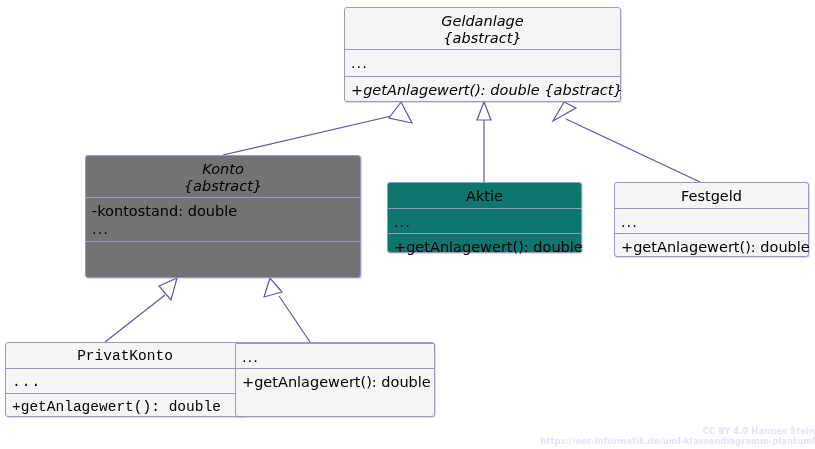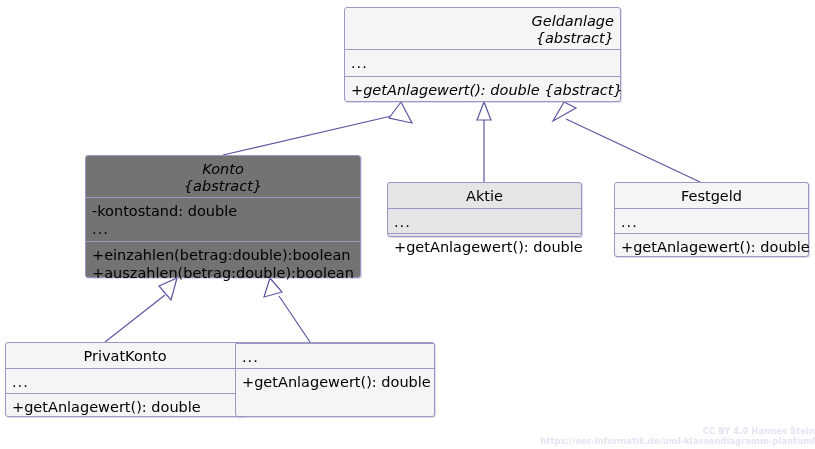--- a/index.html
+++ b/index.html
@@ -115,21 +115,21 @@
       <polygon points="177,278 159,286 171,300" fill="#ffffff" stroke="#5b56a0" stroke-width="1.2"></polygon>
     </g>
 
     <g>
       <line x1="310" y1="342" x2="279" y2="296" stroke="#5b56a0" stroke-width="1.2"></line>
       <polygon points="270,278 264,297 282,292" fill="#ffffff" stroke="#5b56a0" stroke-width="1.2"></polygon>
     </g>
   </svg>
 
   <div class="uml-class" id="cls-geldanlage" style="left: 344px; top: 7px; width: 277px; height: 95px; background: rgb(245, 245, 245); border-color: rgb(154, 152, 196);">
-    <div class="uml-header abstract" style="height: 41px; text-align: right;">
+    <div class="uml-header abstract" style="height: 41px;">
       <span>Geldanlage</span>
       <span class="abs-tag">{abstract}</span>
     </div>
     <div class="uml-sep" style="border-top-color: rgb(154, 152, 196);"></div>
     <div class="uml-compartment" style="height: 26px;">
       <span class="row ellipsis">...</span>
     </div>
     <div class="uml-sep" style="border-top-color: rgb(154, 152, 196);"></div>
     <div class="uml-compartment italic">
       <span class="row">+getAnlagewert(): double {abstract}</span>
@@ -140,27 +140,23 @@
     <div class="uml-header abstract" style="height: 41px;">
       <span>Konto</span>
       <span class="abs-tag">{abstract}</span>
     </div>
     <div class="uml-sep" style="border-top-color: rgb(154, 152, 196);"></div>
     <div class="uml-compartment" style="height: 43px;">
       <span class="row">-kontostand: double</span>
       <span class="row ellipsis">...</span>
     </div>
     <div class="uml-sep" style="border-top-color: rgb(154, 152, 196);"></div>
-    <div class="uml-compartment">
-      <span class="row">+einzahlen(betrag:double):boolean</span>
-      <span class="row">+auszahlen(betrag:double):boolean</span>
-    </div>
-  </div>
-
-  <div class="uml-class" id="cls-aktie" style="left: 387px; top: 182px; width: 195px; height: 55px; background: #e5e5e5; border-color: rgb(154, 152, 196);">
+  </div>
+
+  <div class="uml-class" id="cls-aktie" style="left: 387px; top: 182px; width: 195px; height: 71px; background: #0f766e; border-color: rgb(154, 152, 196);">
     <div class="uml-header" style="height: 25px;">
       <span>Aktie</span>
     </div>
     <div class="uml-sep" style="border-top-color: rgb(154, 152, 196);"></div>
     <div class="uml-compartment" style="height: 24px;">
       <span class="row ellipsis">...</span>
     </div>
     <div class="uml-sep" style="border-top-color: rgb(154, 152, 196);"></div>
     <div class="uml-compartment">
       <span class="row">+getAnlagewert(): double</span>
@@ -174,21 +170,21 @@
     <div class="uml-sep" style="border-top-color: rgb(154, 152, 196);"></div>
     <div class="uml-compartment" style="height: 24px;">
       <span class="row ellipsis">...</span>
     </div>
     <div class="uml-sep" style="border-top-color: rgb(154, 152, 196);"></div>
     <div class="uml-compartment">
       <span class="row">+getAnlagewert(): double</span>
     </div>
   </div>
 
-  <div class="uml-class" id="cls-privatkonto" style="left: 5px; top: 342px; width: 240px; height: 75px; background: rgb(245, 245, 245); border-color: rgb(154, 152, 196);">
+  <div class="uml-class" id="cls-privatkonto" style="left: 5px; top: 342px; width: 240px; height: 75px; background: rgb(245, 245, 245); border-color: rgb(154, 152, 196); font-family: Liberation Mono, monospace;">
     <div class="uml-header" style="height: 25px;">
       <span>PrivatKonto</span>
     </div>
     <div class="uml-sep" style="border-top-color: rgb(154, 152, 196);"></div>
     <div class="uml-compartment" style="height: 24px;">
       <span class="row ellipsis">...</span>
     </div>
     <div class="uml-sep" style="border-top-color: rgb(154, 152, 196);"></div>
     <div class="uml-compartment">
       <span class="row">+getAnlagewert(): double</span>

